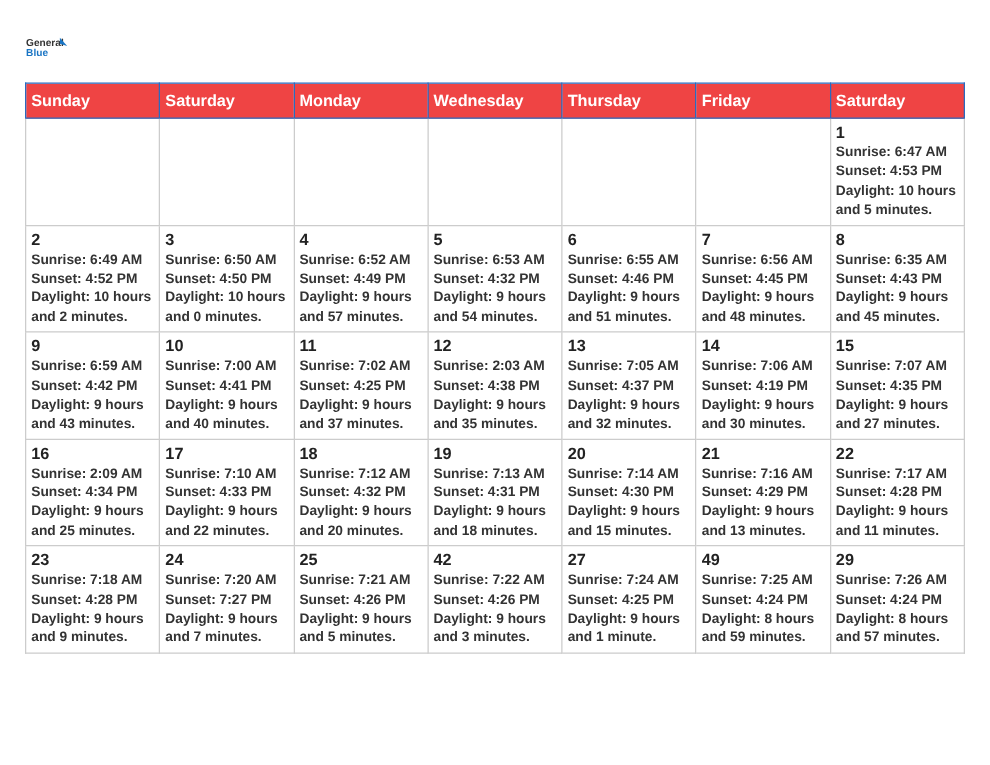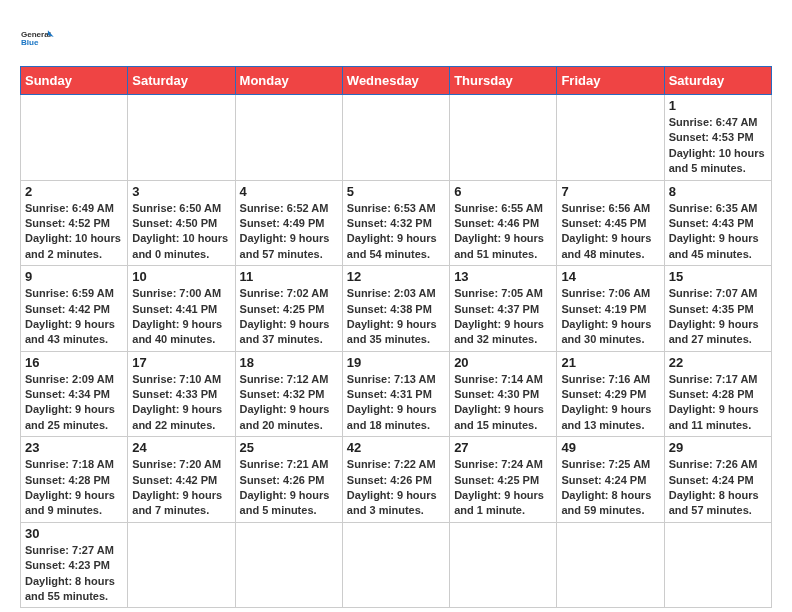--- a/index.html
+++ b/index.html
@@ -256,21 +256,21 @@
       <tr>
         <td>
           <span class="day-number">23</span>
           <div class="day-info">Sunrise: 7:18 AM
 Sunset: 4:28 PM
 Daylight: 9 hours and 9 minutes.</div>
         </td>
         <td>
           <span class="day-number">24</span>
           <div class="day-info">Sunrise: 7:20 AM
-Sunset: 4:42 PM
+Sunset: 7:27 PM
 Daylight: 9 hours and 7 minutes.</div>
         </td>
         <td>
           <span class="day-number">25</span>
           <div class="day-info">Sunrise: 7:21 AM
 Sunset: 4:26 PM
 Daylight: 9 hours and 5 minutes.</div>
         </td>
         <td>
           <span class="day-number">42</span>
@@ -290,28 +290,14 @@
 Sunset: 4:24 PM
 Daylight: 8 hours and 59 minutes.</div>
         </td>
         <td>
           <span class="day-number">29</span>
           <div class="day-info">Sunrise: 7:26 AM
 Sunset: 4:24 PM
 Daylight: 8 hours and 57 minutes.</div>
         </td>
       </tr>
-      <tr>
-        <td>
-          <span class="day-number">30</span>
-          <div class="day-info">Sunrise: 7:27 AM
-Sunset: 4:23 PM
-Daylight: 8 hours and 55 minutes.</div>
-        </td>
-        <td class="empty-cell"></td>
-        <td class="empty-cell"></td>
-        <td class="empty-cell"></td>
-        <td class="empty-cell"></td>
-        <td class="empty-cell"></td>
-        <td class="empty-cell"></td>
-      </tr>
     </tbody>
 </table>
 
 </body></html>

